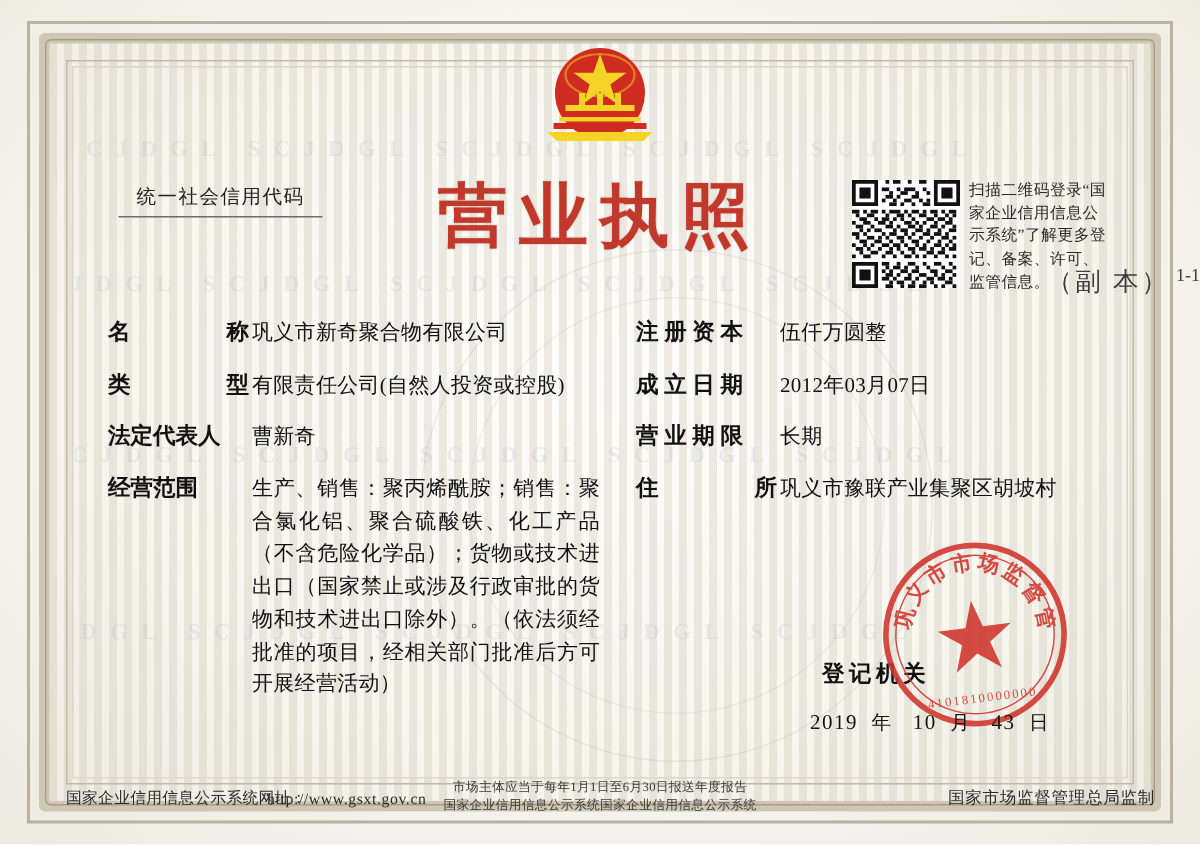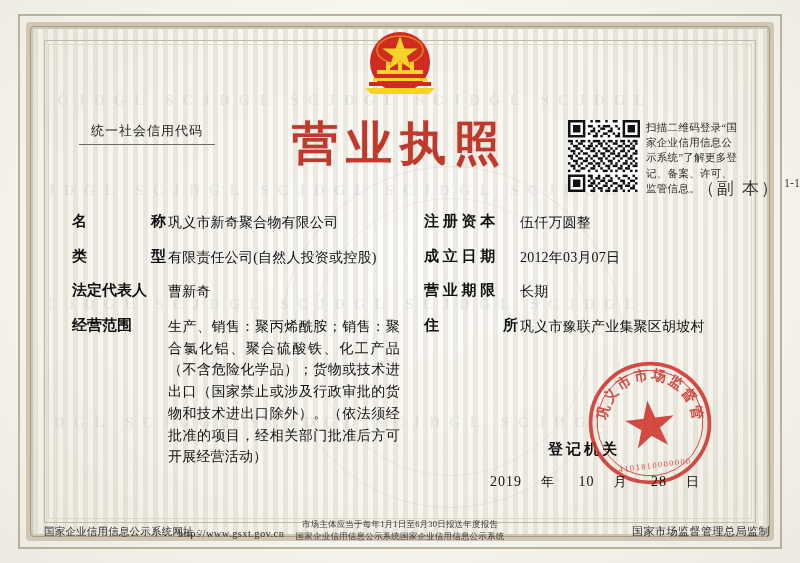--- a/index.html
+++ b/index.html
@@ -259,21 +259,21 @@
     position: absolute;
     right: 100px;
     bottom: 72px;
     font-family: "Liberation Serif", serif;
     font-size: 14px;
     color: #111;
     letter-spacing: 1px;
     z-index: 7;
     white-space: nowrap;
   }
-  .reg-date span.num { margin: 0 19px; }
+  .reg-date span.num { margin: 0 9px; }
   .reg-date span.cn { font-size: 13px; }
   
   .footer {
     position: absolute;
     left: 0; right: 0;
     bottom: 10px;
     height: 40px;
     z-index: 4;
   }
   .foot-left {
@@ -633,21 +633,21 @@
     <text font-family="'Liberation Serif', serif" font-size="15" font-weight="bold" fill="#d0342c" letter-spacing="2.6">
       <textPath href="#sealArcTop" startOffset="6%">巩义市市场监督管理局</textPath>
     </text>
     <path d="M70 46 L76.2 64.8 L96 64.8 L80 76.4 L86.1 95.3 L70 83.6 L53.9 95.3 L60 76.4 L44 64.8 L63.8 64.8 Z" fill="#d0342c"></path>
     <text x="70" y="118" text-anchor="middle" font-family="'Liberation Serif', serif" font-size="9" fill="#d0342c" letter-spacing="1.5">4101810000000</text>
   </svg>
 
   <div class="reg-date">
     <span class="num">2019</span><span class="cn">年</span>
     <span class="num">10</span><span class="cn">月</span>
-    <span class="num">28</span><span class="cn">日</span>
+    <span class="num">43</span><span class="cn">日</span>
   </div>
 
   <div class="footer">
     <div class="foot-left">国家企业信用信息公示系统网址：</div>
     <a class="foot-url" href="#">http://www.gsxt.gov.cn</a>
     <div class="foot-center">
       <div>市场主体应当于每年1月1日至6月30日报送年度报告</div>
       <div>国家企业信用信息公示系统国家企业信用信息公示系统</div>
     </div>
     <div class="foot-right">国家市场监督管理总局监制</div>

